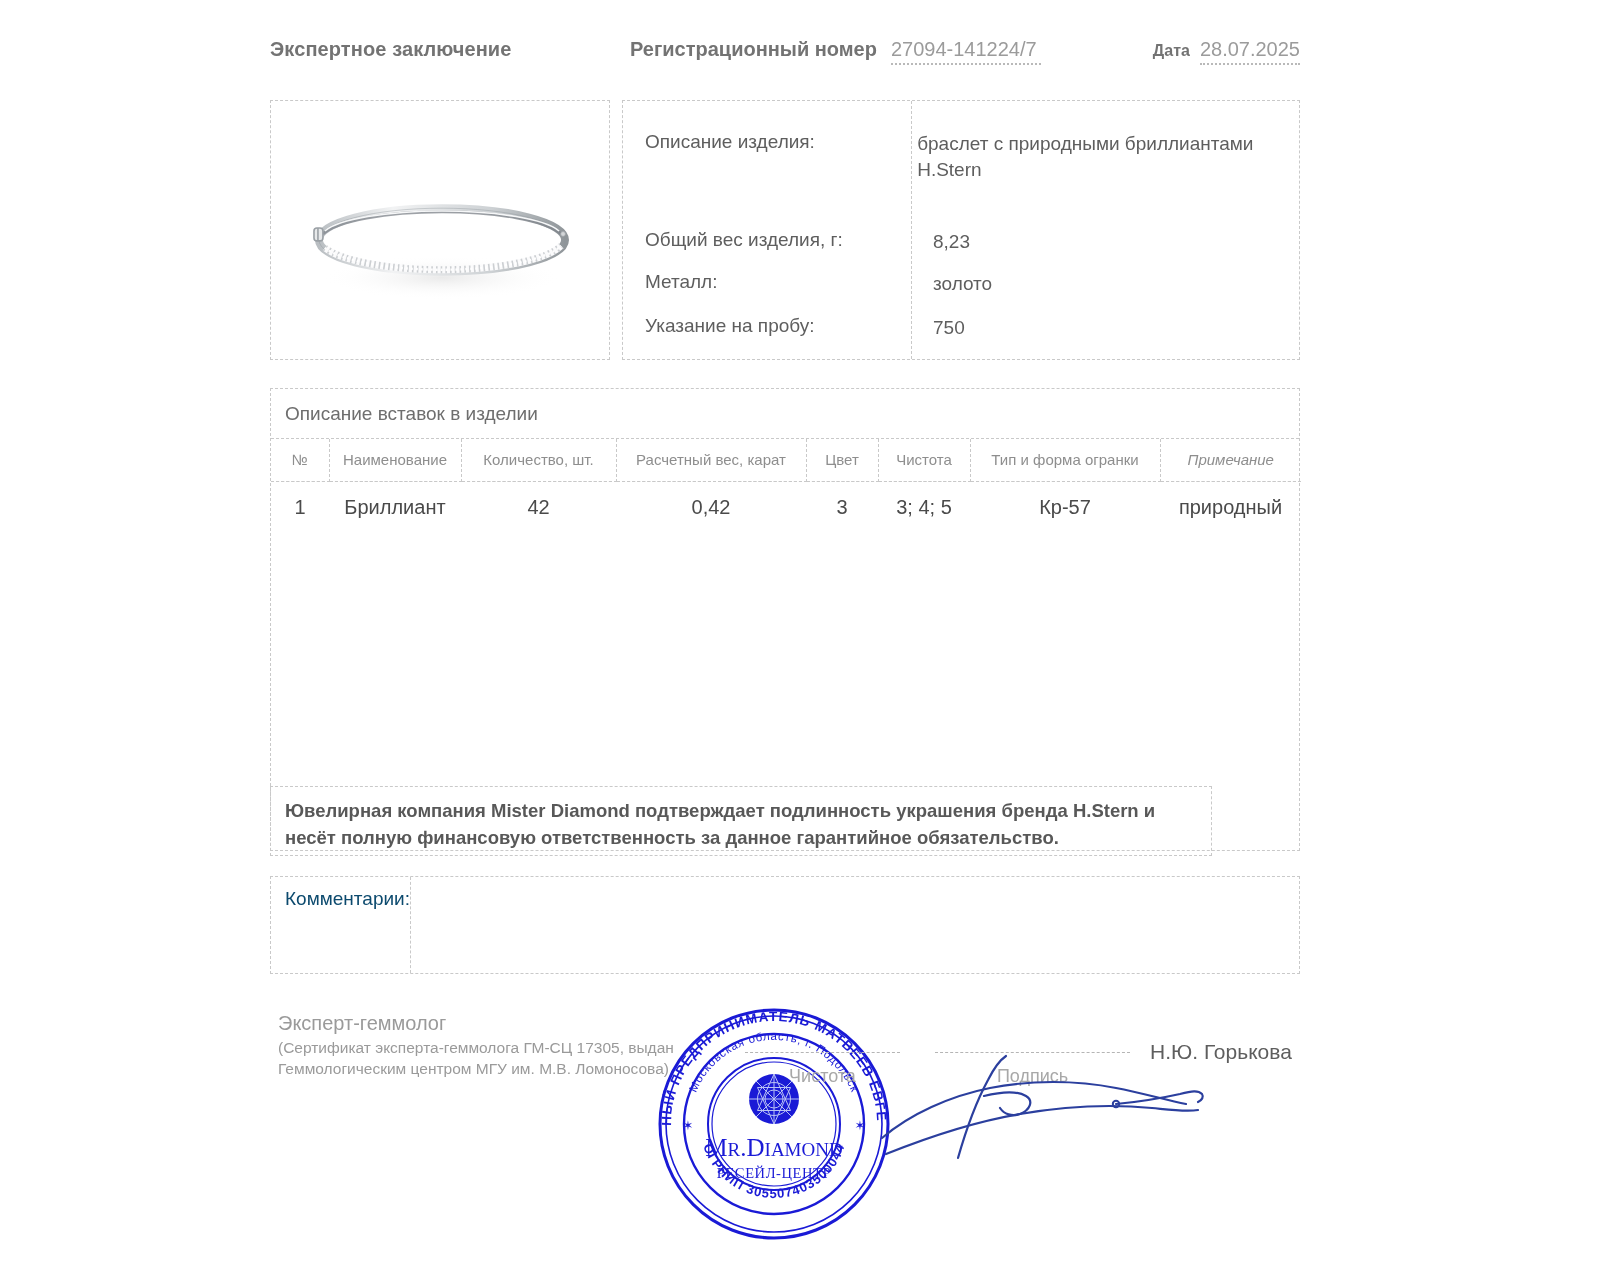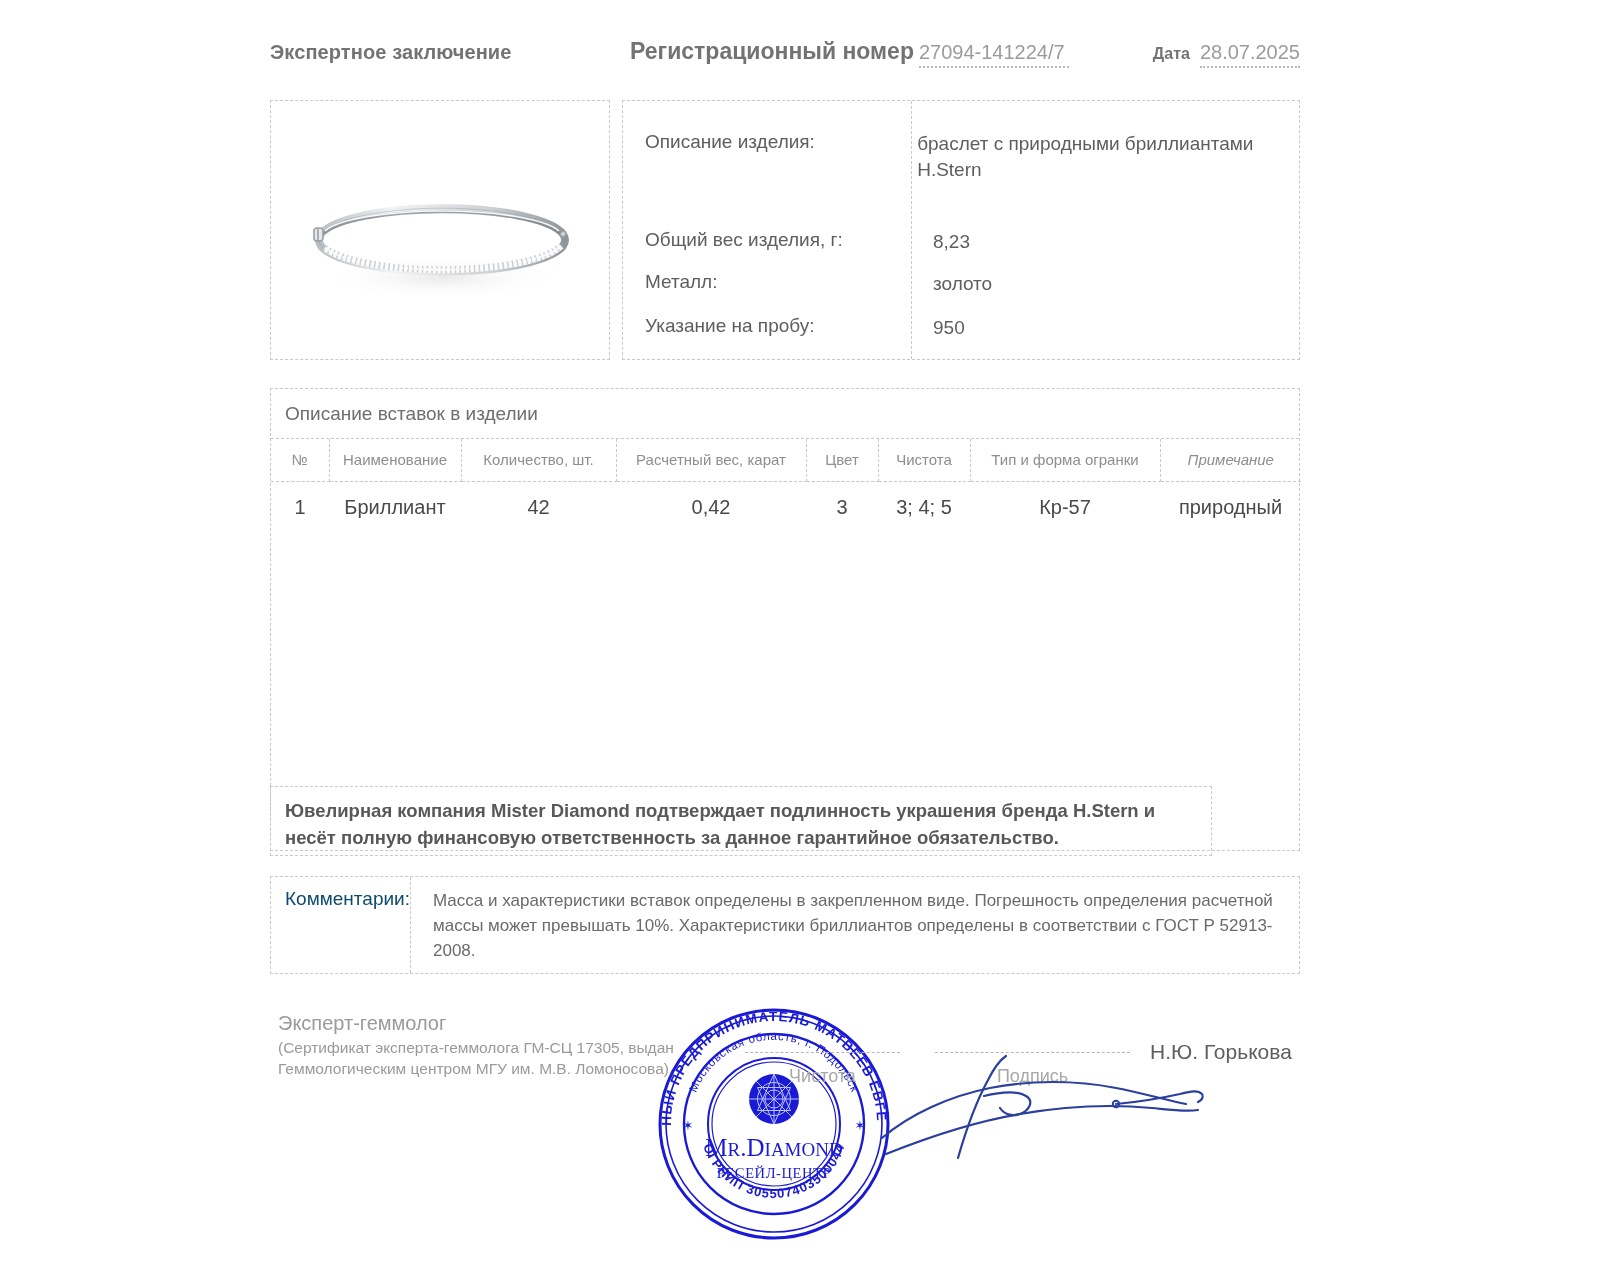--- a/index.html
+++ b/index.html
@@ -30,24 +30,24 @@
     align-items: baseline;
   }
   .hdr-title {
     font-size: 20px;
     font-weight: bold;
     color: #737373;
     letter-spacing: .1px;
     width: 360px;
   }
   .hdr-reg-label {
-    font-size: 23px;
+    font-size: 20px;
     font-weight: bold;
     color: #737373;
-    margin-right: 5px;
+    margin-right: 14px;
   }
   .hdr-reg-value {
     font-size: 20px;
     color: #9b9b9b;
     border-bottom: 2px dotted #b9b9b9;
     padding-bottom: 2px;
     min-width: 150px;
     display: inline-block;
   }
   .hdr-spacer { flex: 1; }
@@ -347,21 +347,21 @@
       <span class="desc-value">8,23</span>
     </div>
 
     <div class="desc-row r3">
       <span class="desc-label">Металл:</span>
       <span class="desc-value">золото</span>
     </div>
 
     <div class="desc-row r4">
       <span class="desc-label">Указание на пробу:</span>
-      <span class="desc-value">950</span>
+      <span class="desc-value">750</span>
     </div>
   </div>
 
   <div class="inserts-box">
     <div class="inserts-title">Описание вставок в изделии</div>
 
     <table class="ins">
       <thead>
         <tr>
           <th class="c-no">№</th>
@@ -386,21 +386,20 @@
           <td>природный</td>
         </tr>
       </tbody>
     </table>
   </div>
 
   <div class="guarantee">Ювелирная компания Mister Diamond подтверждает подлинность украшения бренда H.Stern и несёт полную финансовую ответственность за данное гарантийное обязательство.</div>
 
   <div class="comments">
     <div class="comments-label">Комментарии:</div>
-    <div class="comments-text">Масса и характеристики вставок определены в закрепленном виде. Погрешность определения расчетной массы может превышать 10%. Характеристики бриллиантов определены в соответствии с ГОСТ Р 52913-2008.</div>
   </div>
 
   <div class="expert">
     <div class="expert-title">Эксперт-геммолог</div>
     <div class="expert-sub">(Сертификат эксперта-геммолога ГМ-СЦ 17305, выдан Геммологическим центром МГУ им. М.В. Ломоносова)</div>
   </div>
 
   <div class="stamp-placeholder">Чистота</div>
   <div class="sign-placeholder">Подпись</div>
 

